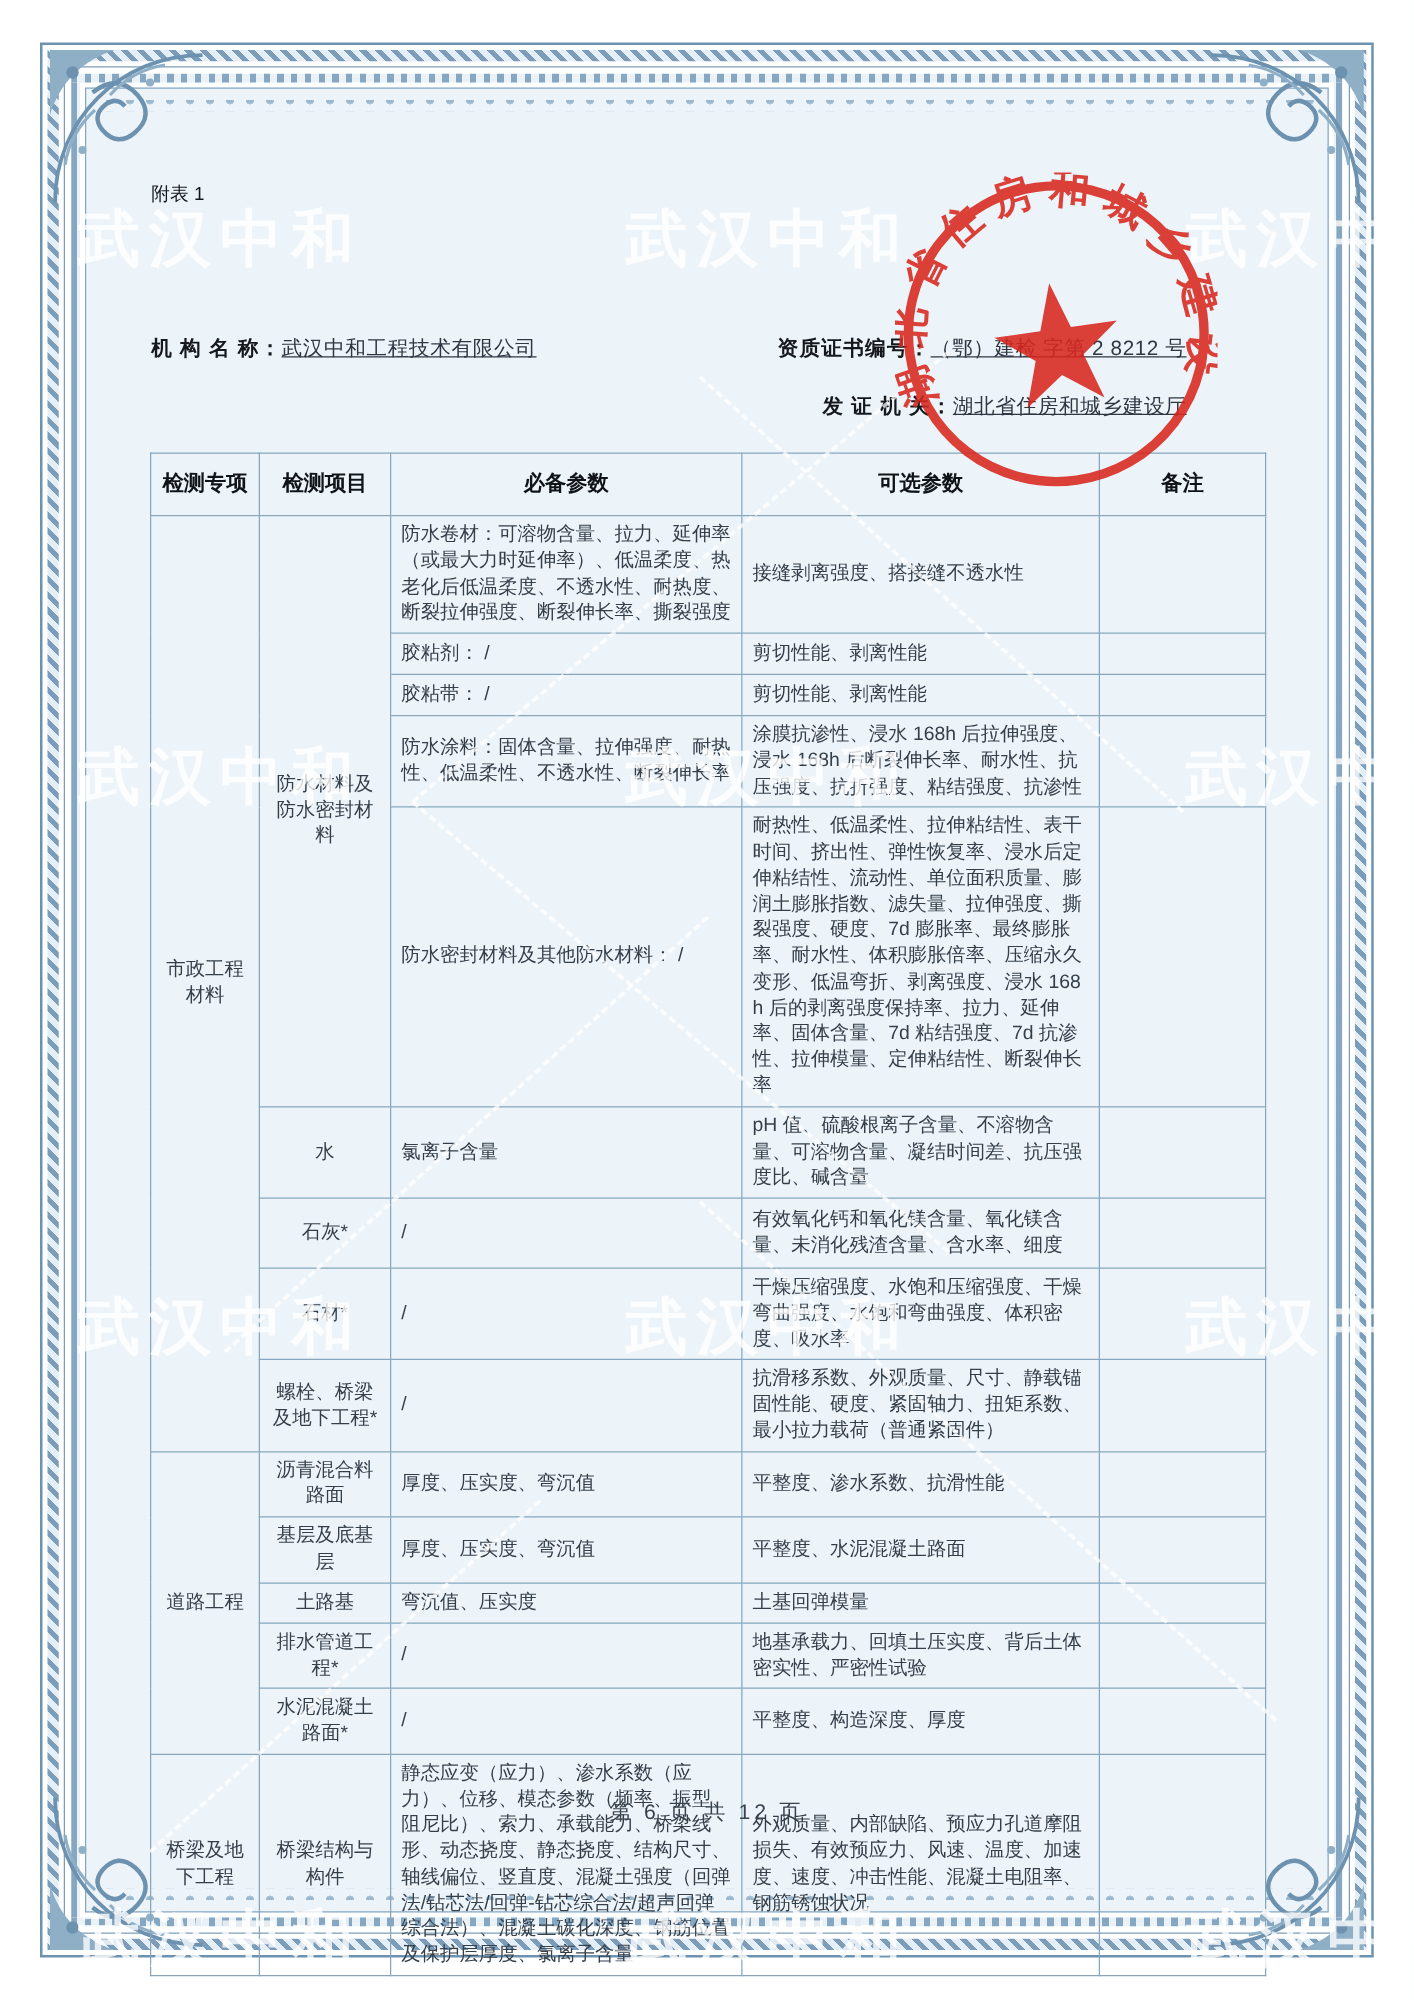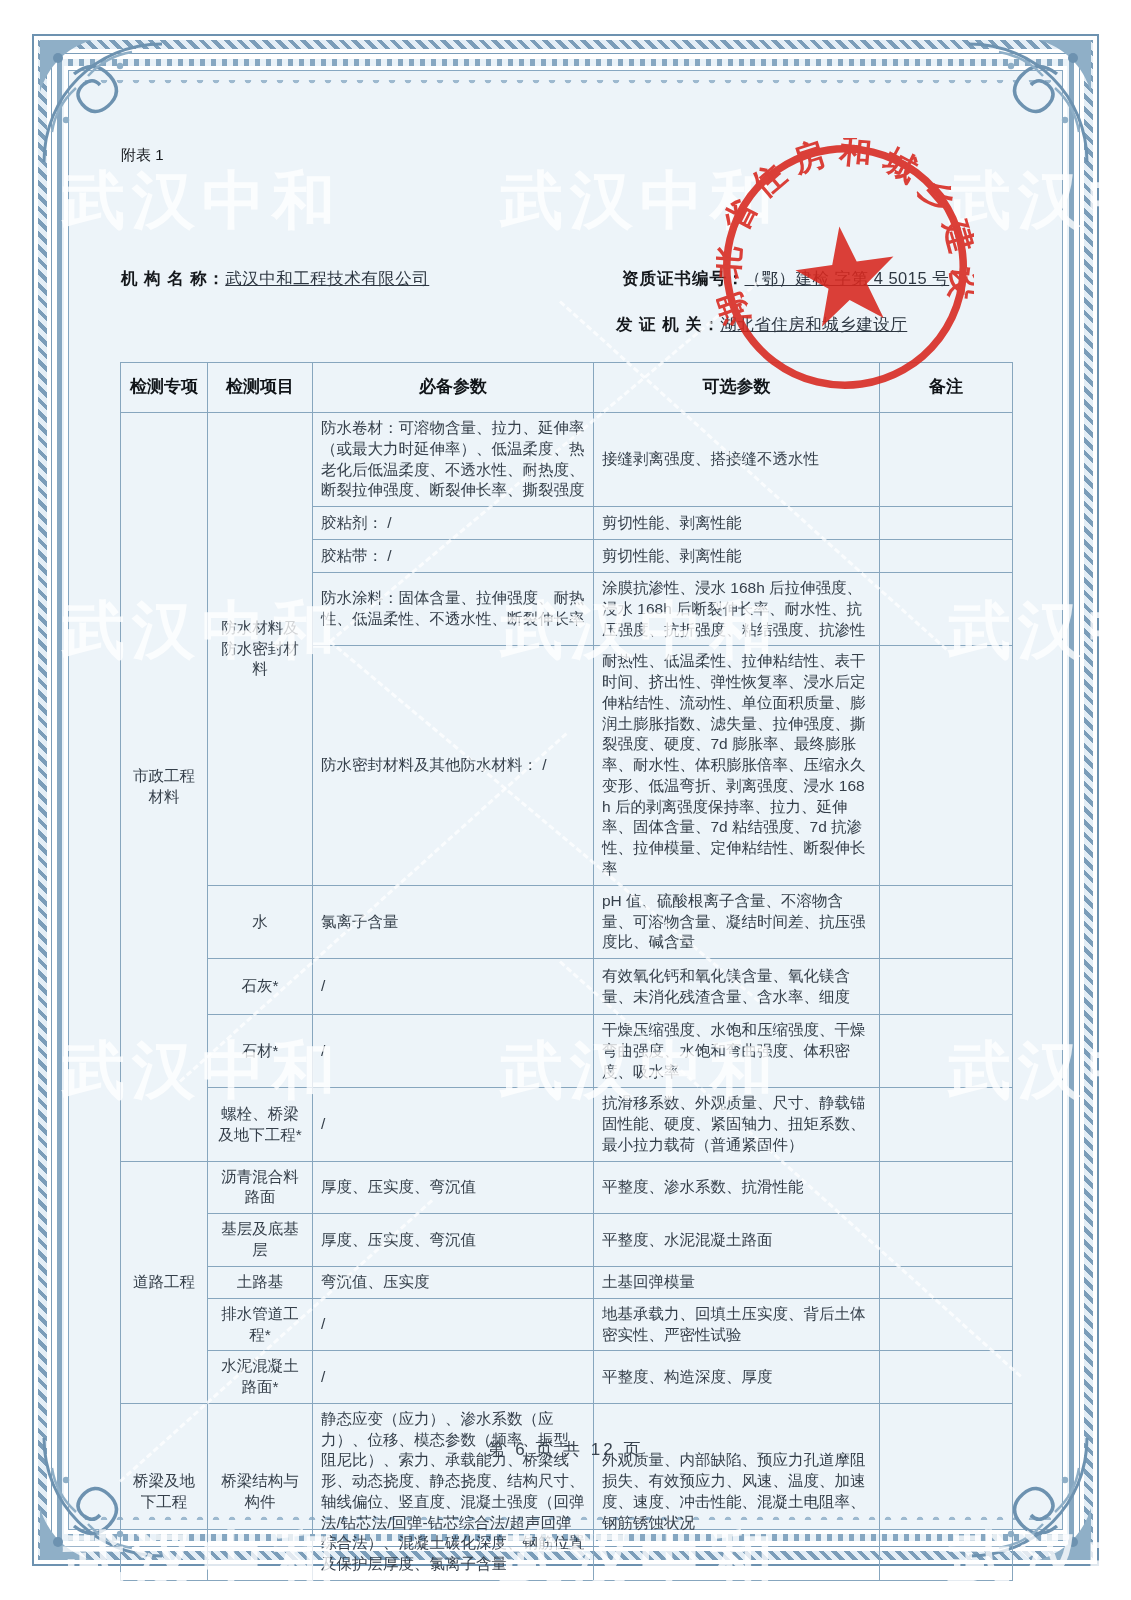--- a/index.html
+++ b/index.html
@@ -27,33 +27,33 @@
   .c-bl{left:36px;bottom:36px;transform:scaleY(-1);} .c-br{right:36px;bottom:36px;transform:scale(-1,-1);}
   
   .content{position:absolute;inset:0;z-index:3;}
   .page-tag{position:absolute;left:121px;top:146px;font-size:15px;color:#15181c;font-weight:500;}
   .doc-title{position:absolute;left:0;width:1131px;top:192px;text-align:center;
       font-size:31px;font-weight:bold;color:#0c0e10;letter-spacing:3px;}
   .info{position:absolute;font-size:16.5px;color:#15181c;white-space:nowrap;}
   .info b{font-weight:bold;letter-spacing:1px;}
   .info .val{font-weight:normal;color:#2e3742;letter-spacing:0.5px;text-decoration:underline;}
   .i1{left:121px;top:268px;} .i2{left:622px;top:268px;}
-  .i3{left:121px;top:314px;} .i4{left:616px;top:314px;}
+  .i3{left:121px;top:314px;} .i4{left:658px;top:314px;}
   
   table.cap{position:absolute;left:120px;top:362px;width:892px;border-collapse:collapse;
       table-layout:fixed;background:transparent;}
   table.cap col.c1{width:87px;} table.cap col.c2{width:105px;} table.cap col.c3{width:281px;}
   table.cap col.c4{width:286px;} table.cap col.c5{width:133px;}
   table.cap th,table.cap td{border:1px solid #87a6be;padding:5px 8px;vertical-align:middle;
       font-size:15.5px;line-height:1.34;color:#353f4a;word-break:break-all;}
   table.cap th{font-size:17px;font-weight:bold;color:#101418;padding:12px 4px;}
   td.cen{text-align:center;padding:5px 4px;color:#2f3944;}
   
   .wm-layer{position:absolute;inset:0;z-index:4;pointer-events:none;}
-  .wm{position:absolute;font-size:63px;font-weight:bold;letter-spacing:7px;
+  .wm{position:absolute;font-size:50px;font-weight:bold;letter-spacing:7px;
       color:rgba(255,255,255,0.78);white-space:nowrap;}
   .dash{position:absolute;border-top:3px dashed rgba(255,255,255,0.72);transform-origin:left center;}
   
   .stamp{position:absolute;left:716px;top:138px;width:258px;height:258px;z-index:5;
       opacity:0.88;pointer-events:none;}
   
   .footer{position:absolute;left:0;width:1131px;top:1438px;text-align:center;
       font-size:17px;letter-spacing:3px;color:#39434e;z-index:3;}
 </style>
 </head>
@@ -104,21 +104,21 @@
   <circle cx="30" cy="84" r="3.2" fill="#8fafc7"></circle>
 </svg>
 
 <div class="content">
   <div class="page-tag">附表 1</div>
 
   <div class="info i1">
     <b>机 构 名 称：</b><span class="val">武汉中和工程技术有限公司</span>
   </div>
   <div class="info i2">
-    <b>资质证书编号：</b><span class="val">（鄂）建检 字第 4 5015 号</span>
+    <b>资质证书编号：</b><span class="val">（鄂）建检 字第 2 8212 号</span>
   </div>
   <div class="info i4">
     <b>发 证 机 关：</b><span class="val">湖北省住房和城乡建设厅</span>
   </div>
 
   <table class="cap">
     <colgroup>
         <col class="c1">
         <col class="c2">
         <col class="c3">

